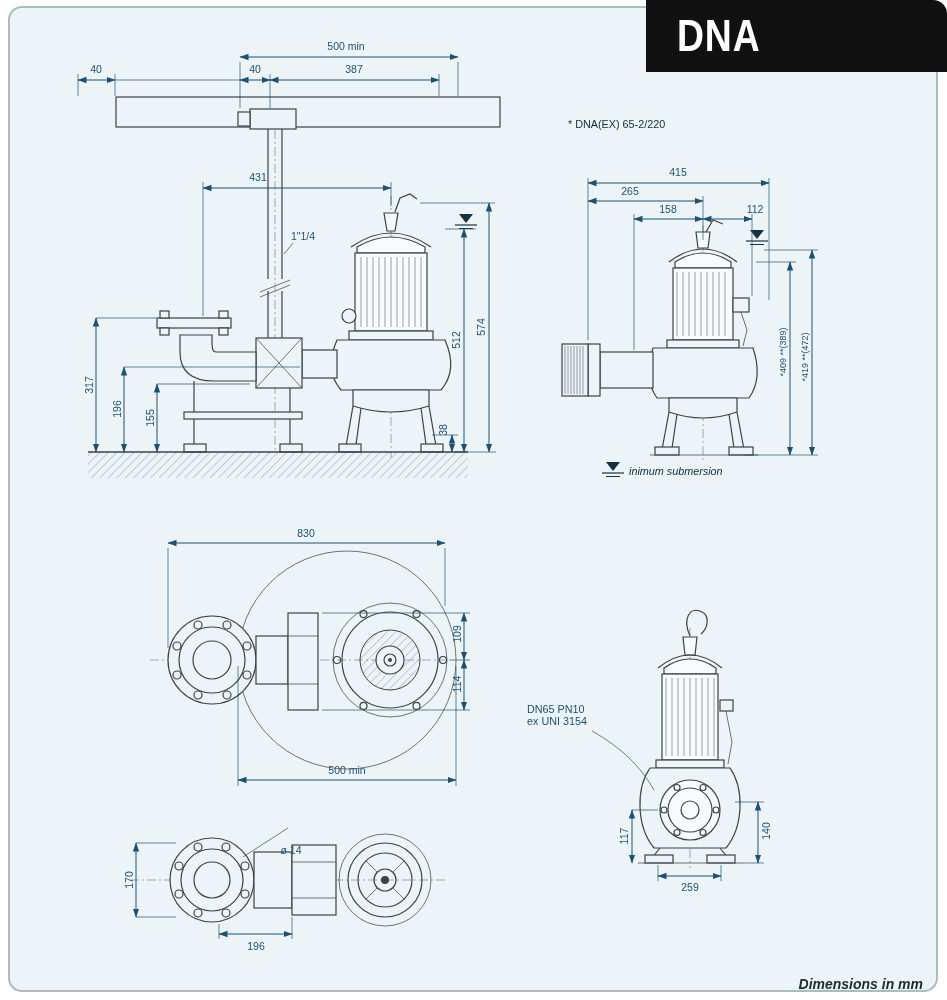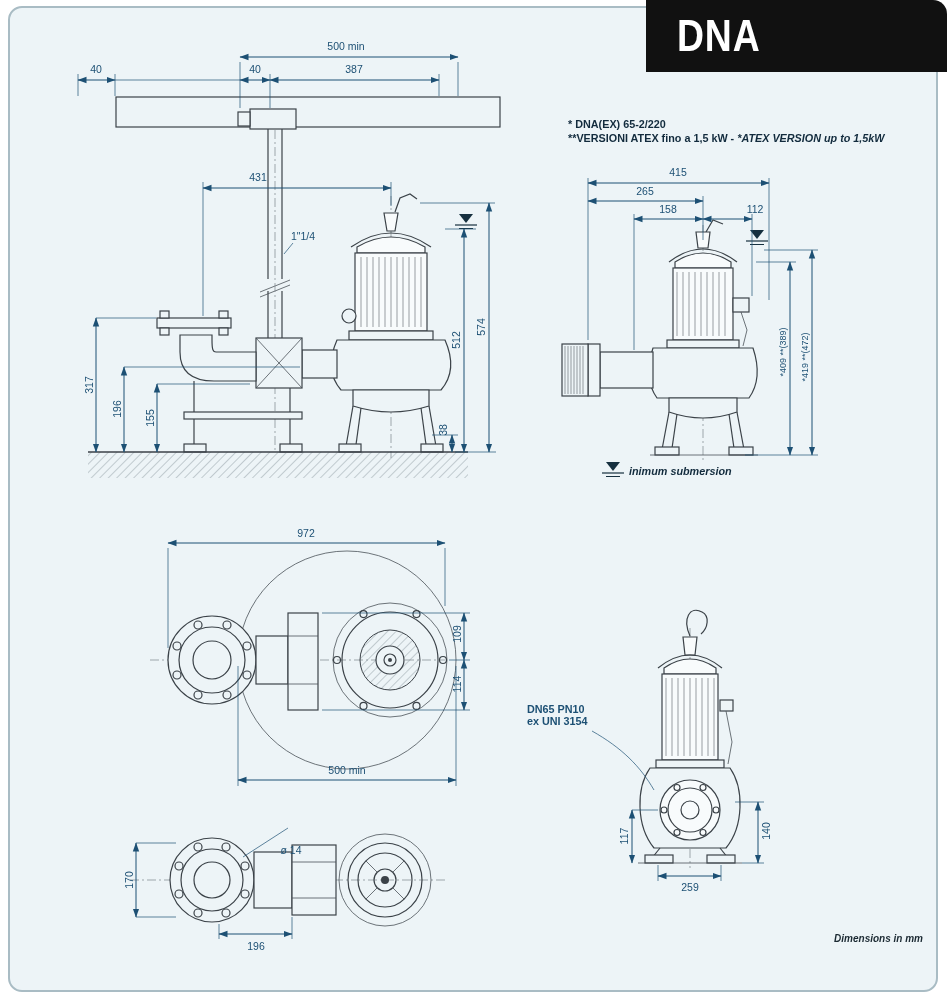--- a/index.html
+++ b/index.html
@@ -5,24 +5,24 @@
   *{margin:0;padding:0;box-sizing:border-box}
   html,body{width:947px;height:1000px;background:#fff;font-family:"Liberation Sans",sans-serif}
   .page{position:relative;width:947px;height:1000px;overflow:hidden}
   .sheet{position:absolute;left:8px;top:6px;right:9px;bottom:8px;background:#edf4f7;border:2px solid #a9bcc4;border-radius:14px}
   .art{position:absolute;left:0;top:0}
   .header{position:absolute;left:646px;top:0;right:0;height:72px;background:#111;border-top-right-radius:14px;display:flex;align-items:center;padding-left:31px}
   .header .t{color:#fff;font-size:44px;font-weight:bold;letter-spacing:1px;transform:scaleX(.85);transform-origin:left center}
   .lbl{position:absolute;color:#1d5074;font-size:10.5px;white-space:nowrap;transform:translate(-50%,-50%)}
   .rot{transform:translate(-50%,-50%) rotate(-90deg)}
   .sm{font-size:9px}
-  .note{position:absolute;color:#122b3d;font-size:10.8px;font-weight:bold;white-space:nowrap}
+  .note{position:absolute;color:#122b3d;font-size:10.8px;font-weight:normal;white-space:nowrap}
   .blue{color:#1d5074}
   .it{font-style:italic}
-  .units{position:absolute;right:24px;top:933px;font-size:10px;font-style:italic;font-weight:bold;color:#1c2a33}
+  .units{position:absolute;right:24px;top:976px;font-size:14px;font-style:italic;font-weight:bold;color:#1c2a33}
   
   .dl{stroke:#3b4248;fill:none;stroke-width:1.2}
   .dlf{stroke:#3b4248;fill:#edf4f7;stroke-width:1.2}
   .dlw{stroke:#3b4248;fill:#f8fbfc;stroke-width:1.2}
   .thin{stroke:#4a5258;fill:none;stroke-width:.8}
   .fin{stroke:#596066;stroke-width:.6;fill:none}
   .dim{stroke:#1d5074;stroke-width:1;fill:none}
   .ext{stroke:#1d5074;stroke-width:.7;fill:none}
   .cl{stroke:#7b848a;stroke-width:.7;fill:none;stroke-dasharray:9 3 2 3}
 </style>
@@ -330,31 +330,30 @@
   <span class="lbl" style="left:258px;top:177px">431</span>
   <span class="lbl" style="left:303px;top:236px">1"1/4</span>
   <span class="lbl rot" style="left:89px;top:385px">317</span>
   <span class="lbl rot" style="left:117px;top:409px">196</span>
   <span class="lbl rot" style="left:150px;top:418px">155</span>
   <span class="lbl rot" style="left:456px;top:340px">512</span>
   <span class="lbl rot" style="left:481px;top:327px">574</span>
   <span class="lbl rot" style="left:443px;top:430px">38</span>
 
   <span class="lbl" style="left:678px;top:172px">415</span>
-  <span class="lbl" style="left:645px;top:191px">265</span>
+  <span class="lbl" style="left:630px;top:191px">265</span>
   <span class="lbl" style="left:668px;top:209px">158</span>
   <span class="lbl" style="left:755px;top:209px">112</span>
   <span class="lbl rot sm" style="left:783px;top:352px">*409 **(389)</span>
   <span class="lbl rot sm" style="left:805px;top:357px">*419 **(472)</span>
 
   <span class="note" style="left:568px;top:118px">* DNA(EX) 65-2/220</span>
-  <span class="note" style="left:568px;top:132px"><span>**VERSIONI ATEX fino a 1,5 kW - </span><span class="it">*ATEX VERSION up to 1,5kW</span></span>
   <span class="note it" style="left:629px;top:465px">inimum submersion</span>
 
-  <span class="lbl" style="left:306px;top:533px">972</span>
+  <span class="lbl" style="left:306px;top:533px">830</span>
   <span class="lbl rot" style="left:457px;top:634px">109</span>
   <span class="lbl rot" style="left:457px;top:684px">114</span>
   <span class="lbl" style="left:347px;top:770px">500 min</span>
 
   <span class="note blue" style="left:527px;top:703px">DN65 PN10</span>
   <span class="note blue" style="left:527px;top:715px">ex UNI 3154</span>
   <span class="lbl rot" style="left:624px;top:836px">117</span>
   <span class="lbl rot" style="left:766px;top:831px">140</span>
   <span class="lbl" style="left:690px;top:887px">259</span>
 

